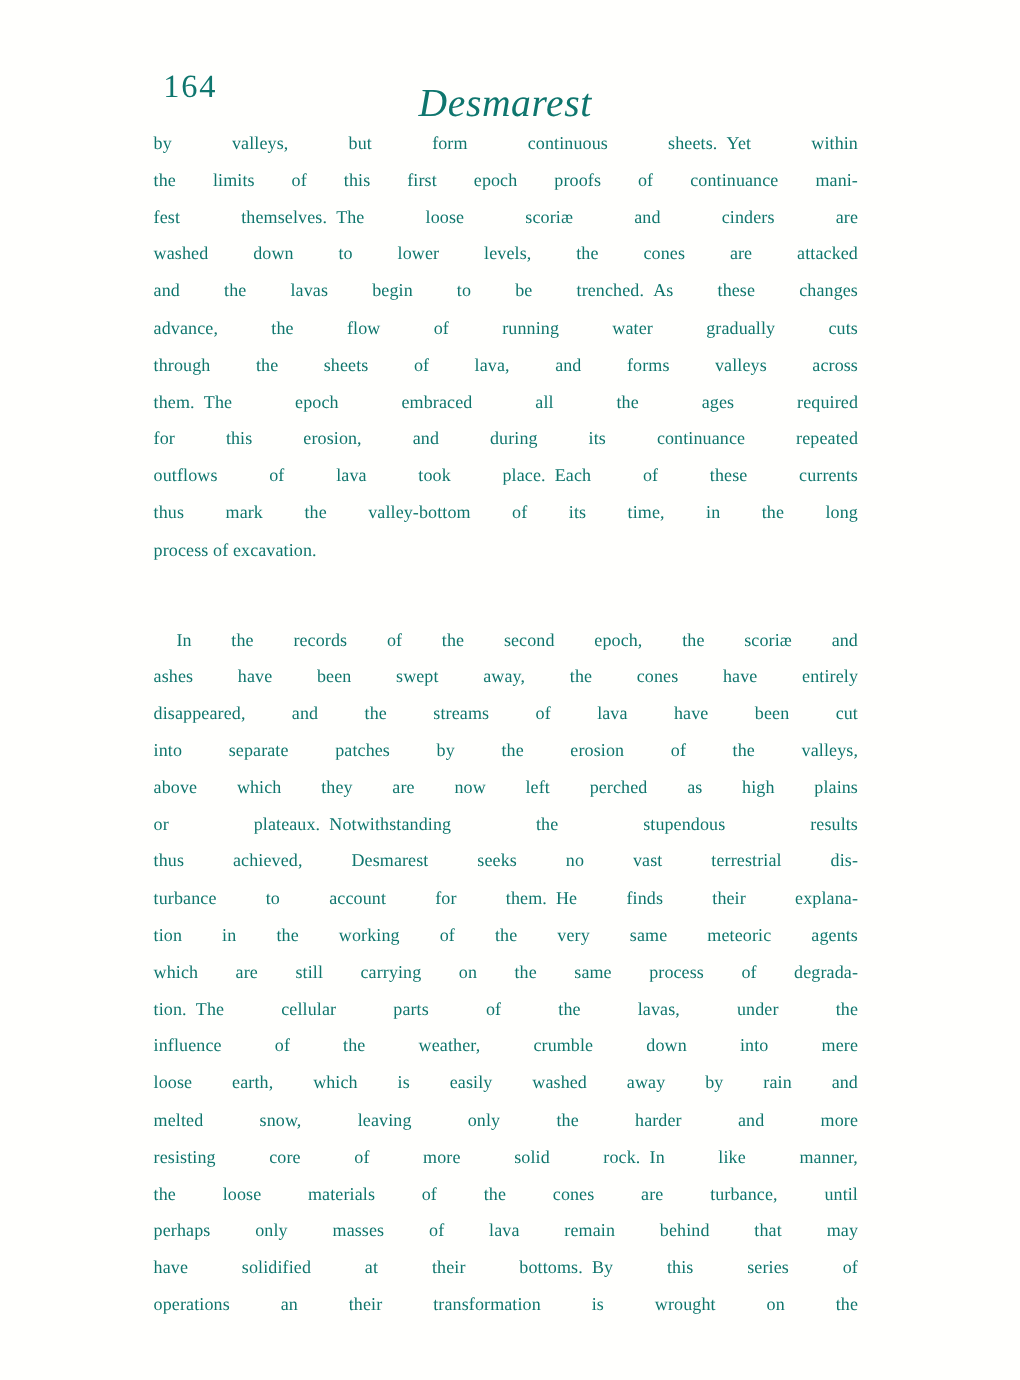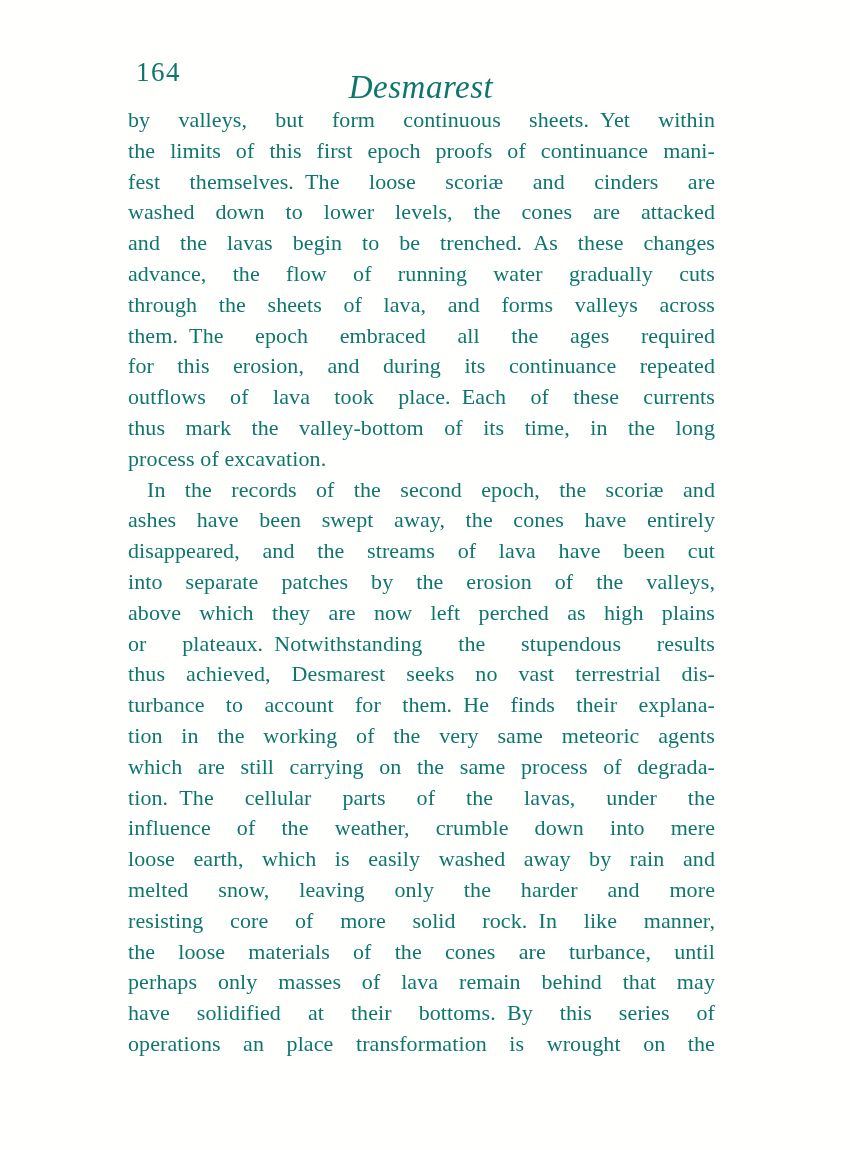--- a/index.html
+++ b/index.html
@@ -38,30 +38,31 @@
   }
   .text-block {
     position: absolute;
     top: 105px;
     left: 128px;
     width: 587px;
   }
   .line {
     height: 30.8px;
     line-height: 30.8px;
-    font-size: 22px;
+    font-size: 15px;
     text-align: justify;
     text-align-last: justify;
     letter-spacing: 0.1px;
   }
   .line.para-end {
     text-align-last: left;
   }
   .line.indent {
     text-indent: 19px;
+    margin-top: 44px;
   }
 </style>
 </head>
 <body>
 
 <div class="page">
   <div class="page-number">164</div>
   <div class="running-head">Desmarest</div>
   <div class="text-block">
       <div class="line">by valleys, but form continuous sheets. Yet within</div>
@@ -87,15 +88,15 @@
       <div class="line">tion in the working of the very same meteoric agents</div>
       <div class="line">which are still carrying on the same process of degrada-</div>
       <div class="line">tion. The cellular parts of the lavas, under the</div>
       <div class="line">influence of the weather, crumble down into mere</div>
       <div class="line">loose earth, which is easily washed away by rain and</div>
       <div class="line">melted snow, leaving only the harder and more</div>
       <div class="line">resisting core of more solid rock. In like manner,</div>
       <div class="line">the loose materials of the cones are turbance, until</div>
       <div class="line">perhaps only masses of lava remain behind that may</div>
       <div class="line">have solidified at their bottoms. By this series of</div>
-      <div class="line">operations an place transformation is wrought on the</div>
+      <div class="line">operations an their transformation is wrought on the</div>
     </div>
 </div>
 
 </body></html>

